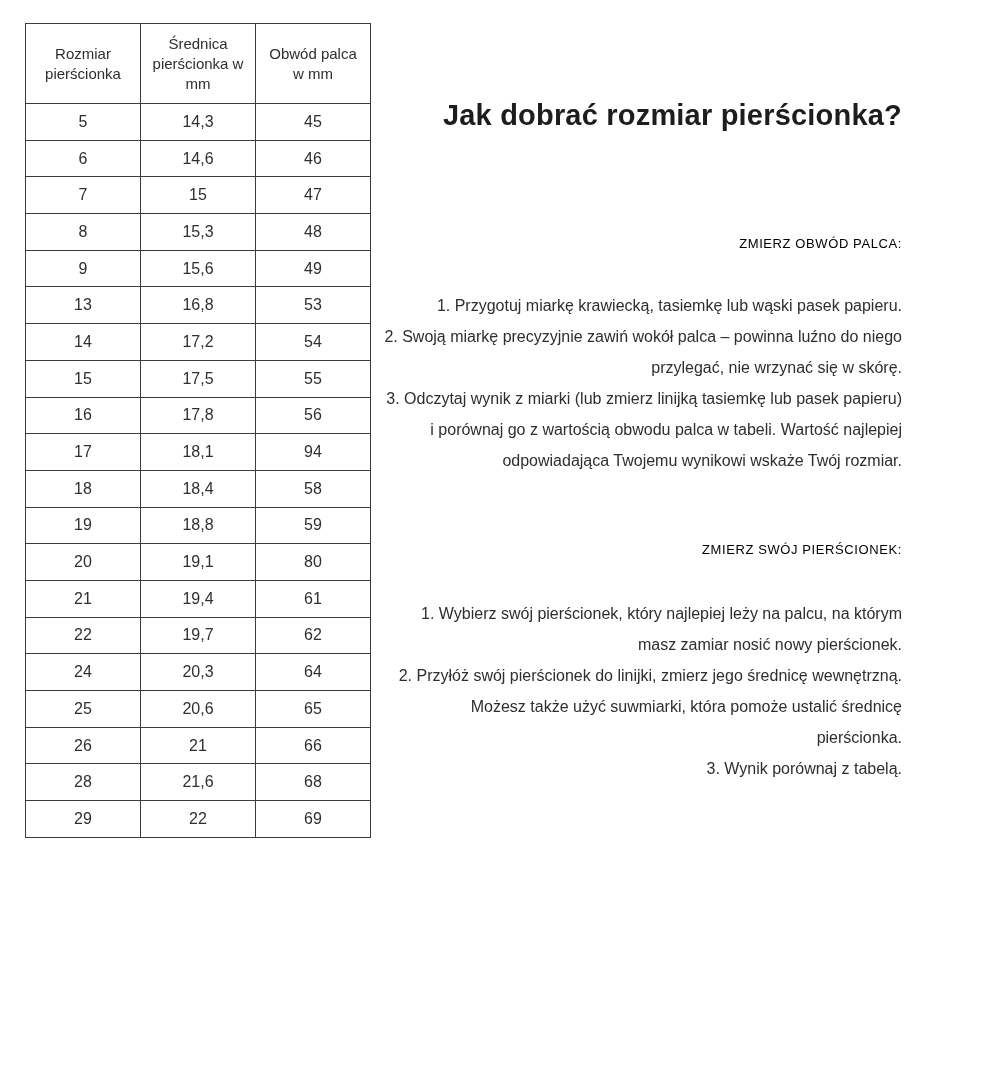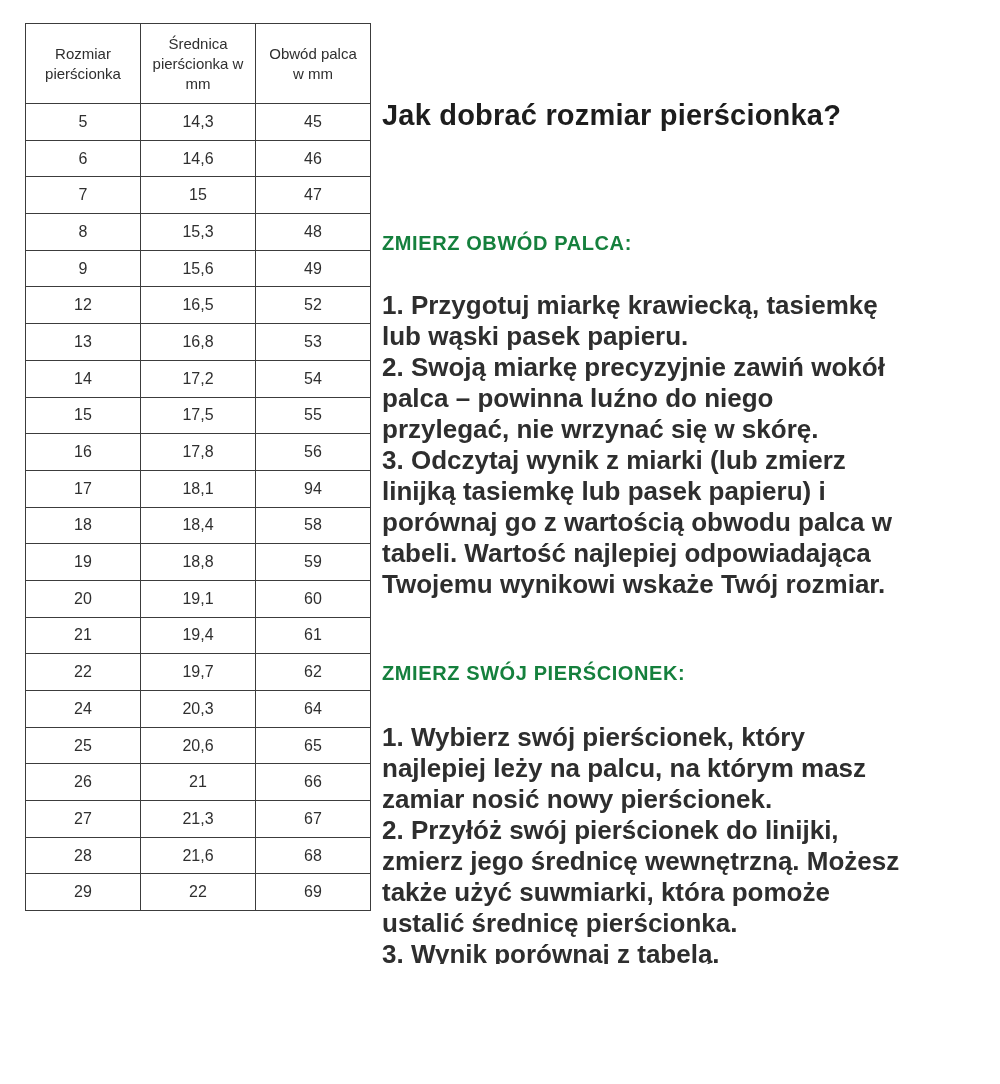--- a/index.html
+++ b/index.html
@@ -44,45 +44,45 @@
     font-size: 16px;
     padding: 0;
   }
 
   
   .guide {
     position: absolute;
     left: 382px;
     top: 0;
     width: 520px;
-    text-align: left;
+    text-align: right;
   }
   .guide-title {
     margin-top: 96px;
     font-size: 29px;
     line-height: 38px;
     font-weight: bold;
     color: #1d1d1d;
     letter-spacing: 0.2px;
   }
   .section-heading {
-    font-size: 20px;
+    font-size: 13px;
     line-height: 23px;
-    font-weight: bold;
+    font-weight: normal;
     letter-spacing: 0.6px;
-    color: #15803d;
+    color: #000000;
   }
   .heading-1 { margin-top: 98px; }
   .heading-2 { margin-top: 62px; }
   .instr-list-1 { margin-top: 35px; }
   .instr-list-2 { margin-top: 37px; }
   .instr {
-    font-size: 26px;
+    font-size: 16px;
     line-height: 31px;
-    font-weight: 700;
+    font-weight: 400;
     color: #2e2e2e;
   }
 </style>
 </head>
 <body>
 
 <div class="page">
 
   <div class="size-table-wrap">
     <table class="size-table">
@@ -113,25 +113,20 @@
             <td>8</td>
             <td>15,3</td>
             <td>48</td>
           </tr>
           <tr>
             <td>9</td>
             <td>15,6</td>
             <td>49</td>
           </tr>
           <tr>
-            <td>12</td>
-            <td>16,5</td>
-            <td>52</td>
-          </tr>
-          <tr>
             <td>13</td>
             <td>16,8</td>
             <td>53</td>
           </tr>
           <tr>
             <td>14</td>
             <td>17,2</td>
             <td>54</td>
           </tr>
           <tr>
@@ -155,21 +150,21 @@
             <td>58</td>
           </tr>
           <tr>
             <td>19</td>
             <td>18,8</td>
             <td>59</td>
           </tr>
           <tr>
             <td>20</td>
             <td>19,1</td>
-            <td>60</td>
+            <td>80</td>
           </tr>
           <tr>
             <td>21</td>
             <td>19,4</td>
             <td>61</td>
           </tr>
           <tr>
             <td>22</td>
             <td>19,7</td>
             <td>62</td>
@@ -181,25 +176,20 @@
           </tr>
           <tr>
             <td>25</td>
             <td>20,6</td>
             <td>65</td>
           </tr>
           <tr>
             <td>26</td>
             <td>21</td>
             <td>66</td>
-          </tr>
-          <tr>
-            <td>27</td>
-            <td>21,3</td>
-            <td>67</td>
           </tr>
           <tr>
             <td>28</td>
             <td>21,6</td>
             <td>68</td>
           </tr>
           <tr>
             <td>29</td>
             <td>22</td>
             <td>69</td>

